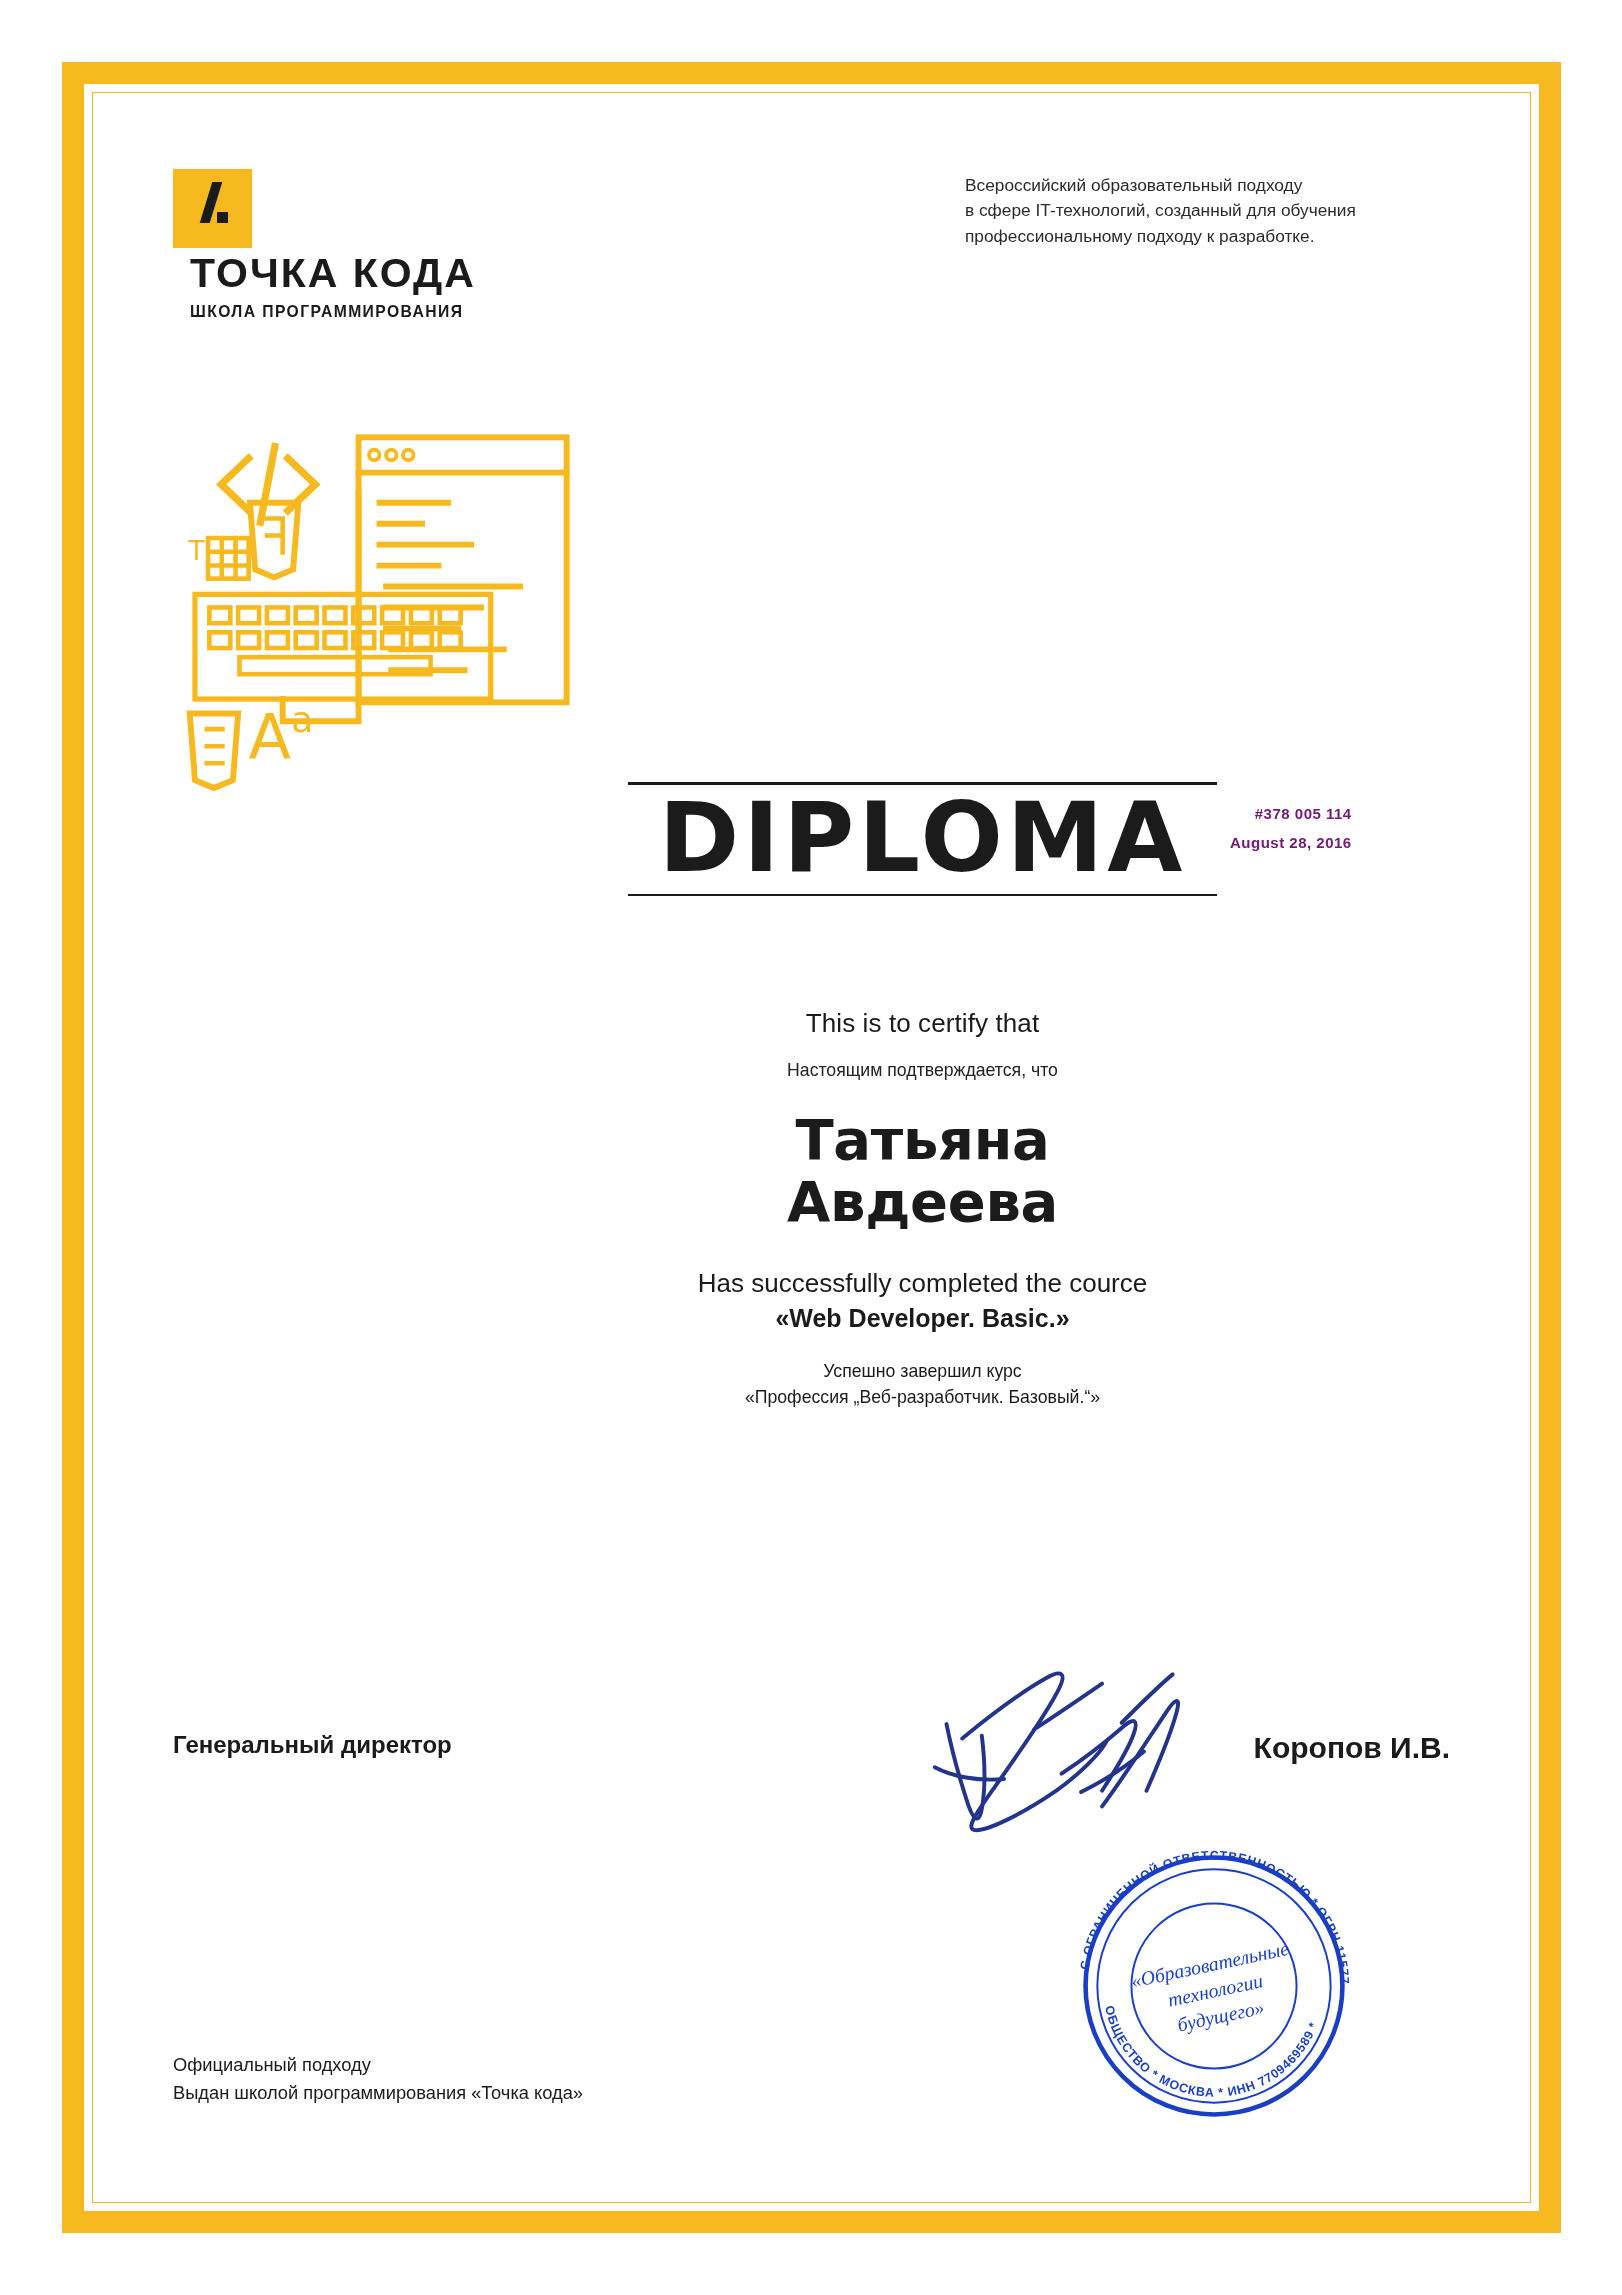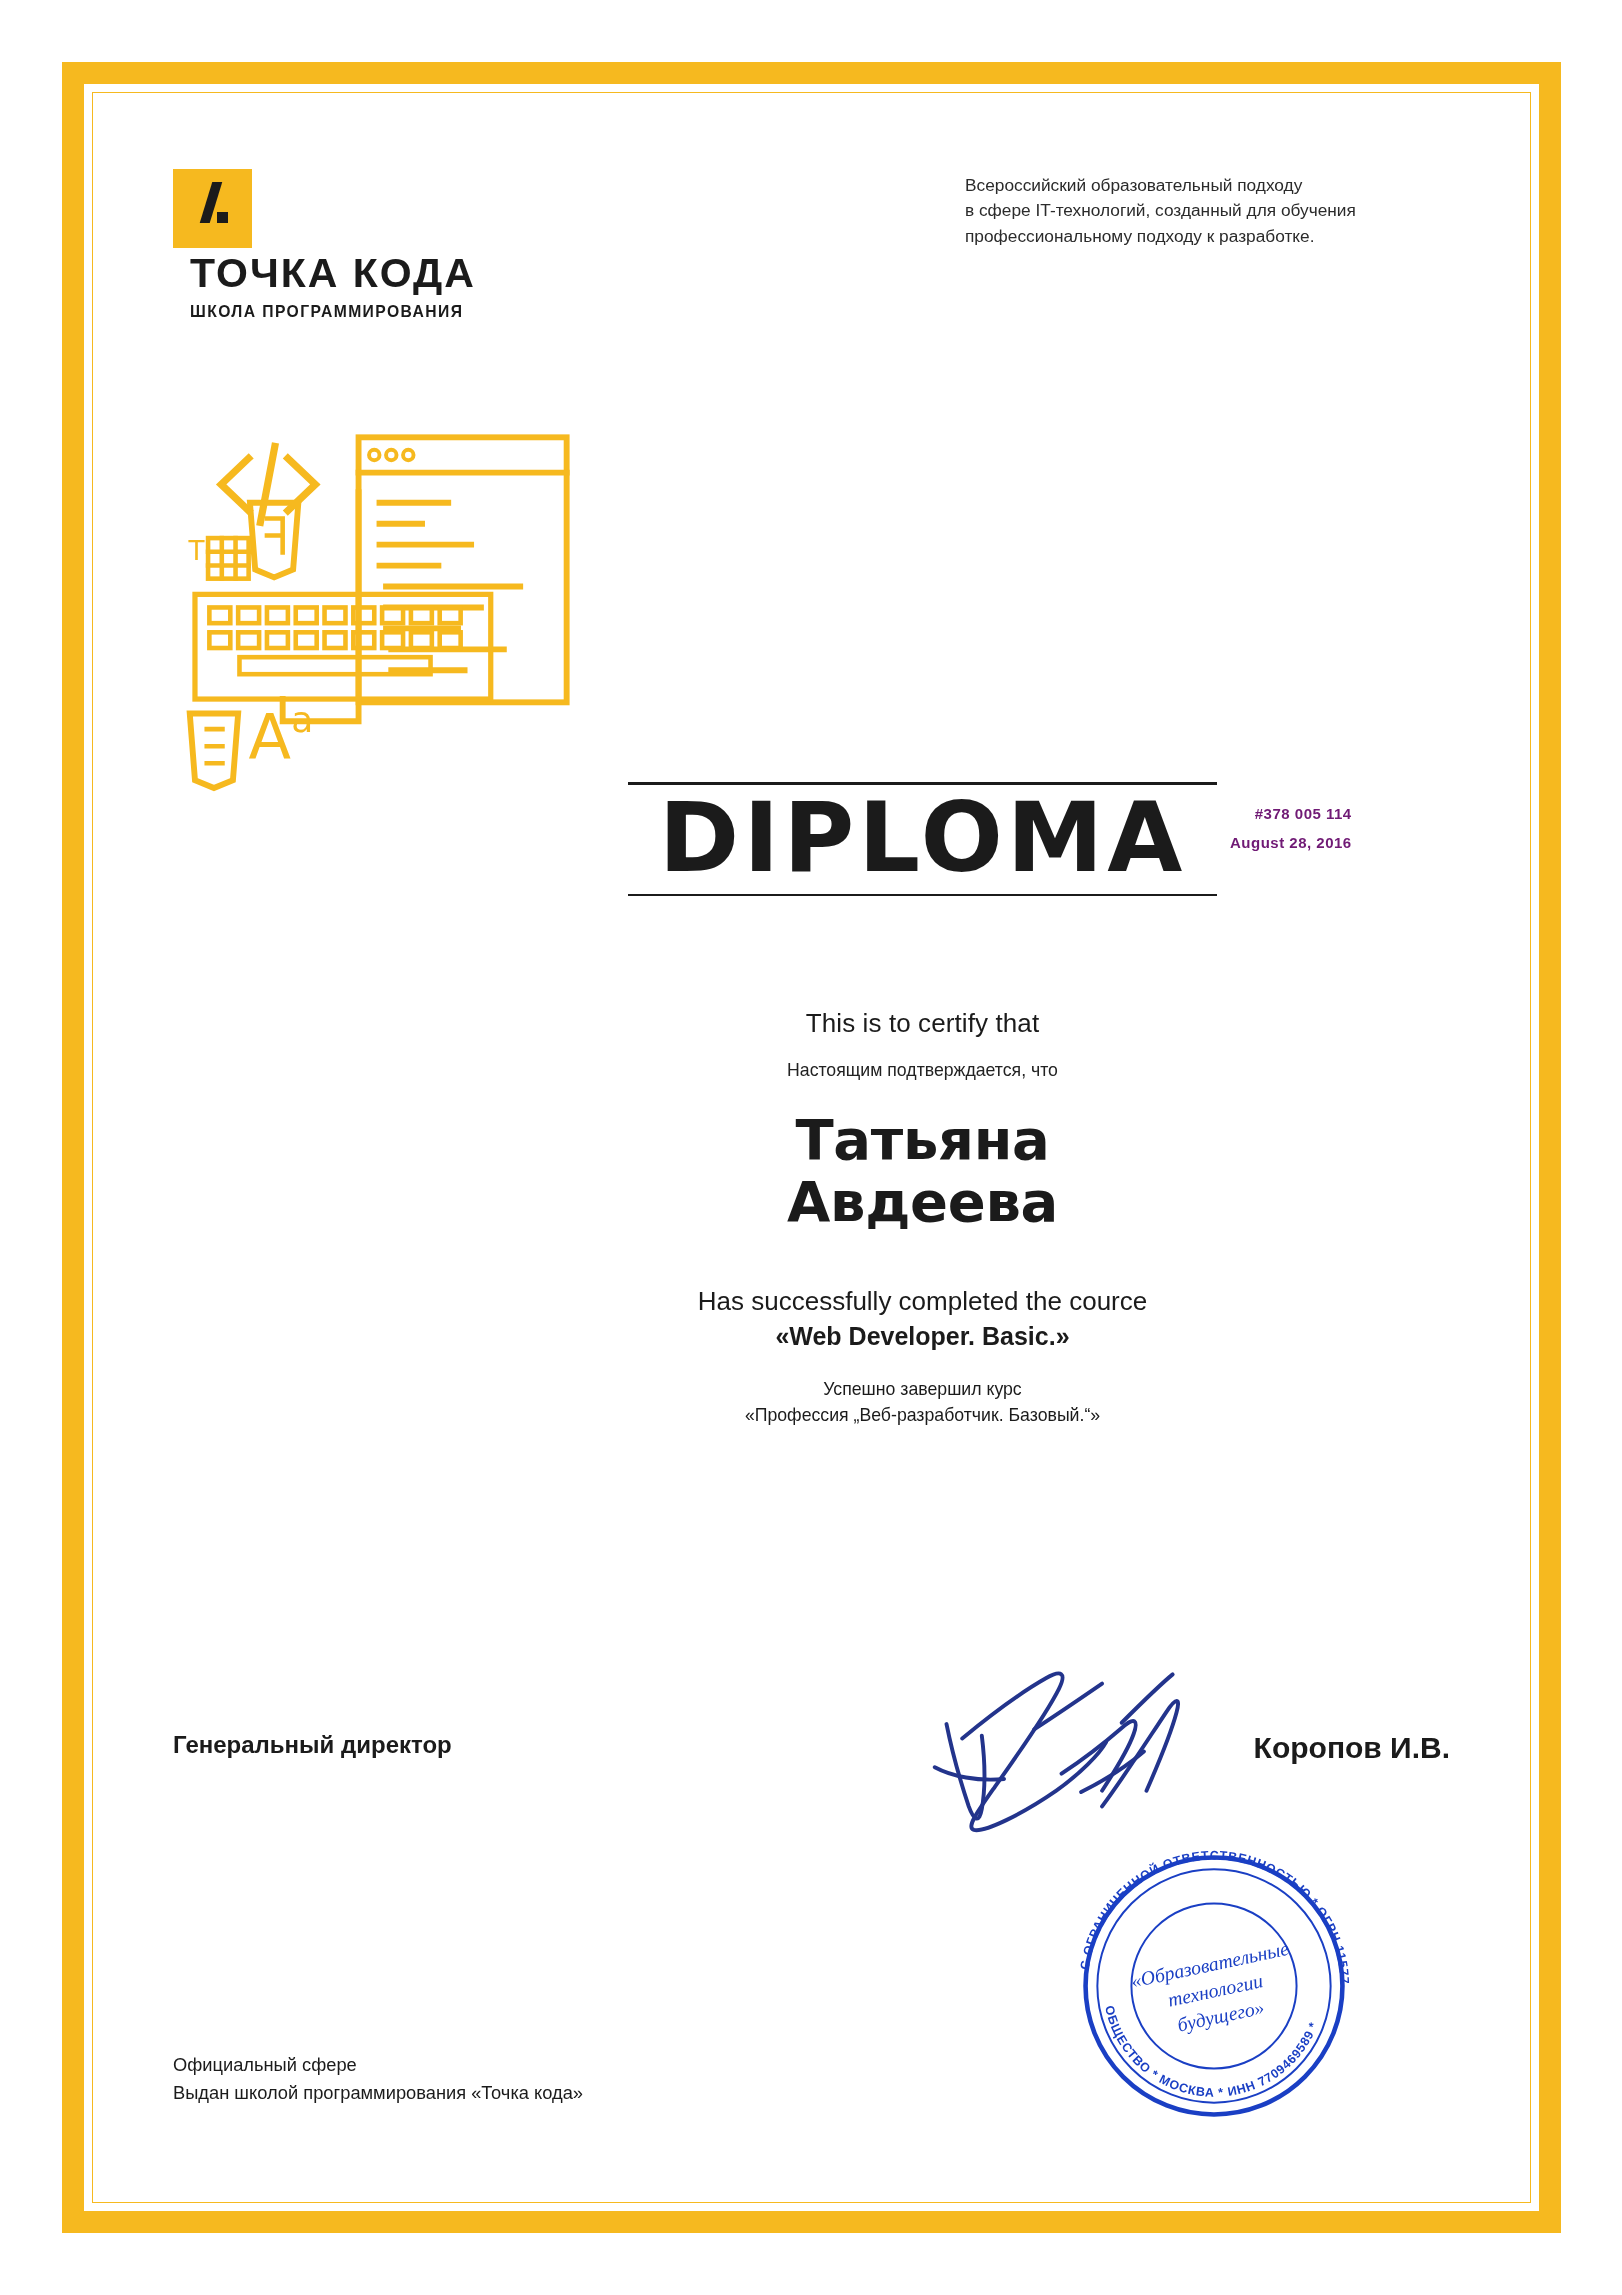--- a/index.html
+++ b/index.html
@@ -176,21 +176,21 @@
   .recipient {
     font-family: "DejaVu Sans", sans-serif;
     font-size: 56px;
     font-weight: bold;
     line-height: 1.12;
     margin-top: 27.5px;
     letter-spacing: -0.3px;
   }
   .course-en {
     font-size: 26px;
-    margin-top: 52px;
+    margin-top: 34px;
   }
   .course-en-name {
     font-size: 25px;
     font-weight: bold;
     margin-top: 5px;
   }
   .course-ru {
     font-size: 17.7px;
     margin-top: 26px;
     line-height: 1.45;
@@ -423,18 +423,18 @@
 
       <g transform="rotate(-12 235 232)">
         <text x="235" y="212" text-anchor="middle" fill="#1a3fc4" font-family="Liberation Serif, serif" font-style="italic" font-size="30">«Образовательные</text>
         <text x="235" y="252" text-anchor="middle" fill="#1a3fc4" font-family="Liberation Serif, serif" font-style="italic" font-size="30">технологии</text>
         <text x="235" y="292" text-anchor="middle" fill="#1a3fc4" font-family="Liberation Serif, serif" font-style="italic" font-size="30">будущего»</text>
       </g>
     </svg>
   </div>
 
   <div class="footer">
-    <div>Официальный сфере</div>
+    <div>Официальный подходу</div>
     <div>Выдан школой программирования «Точка кода»</div>
   </div>
 
 </div>
 
 
 </body></html>

